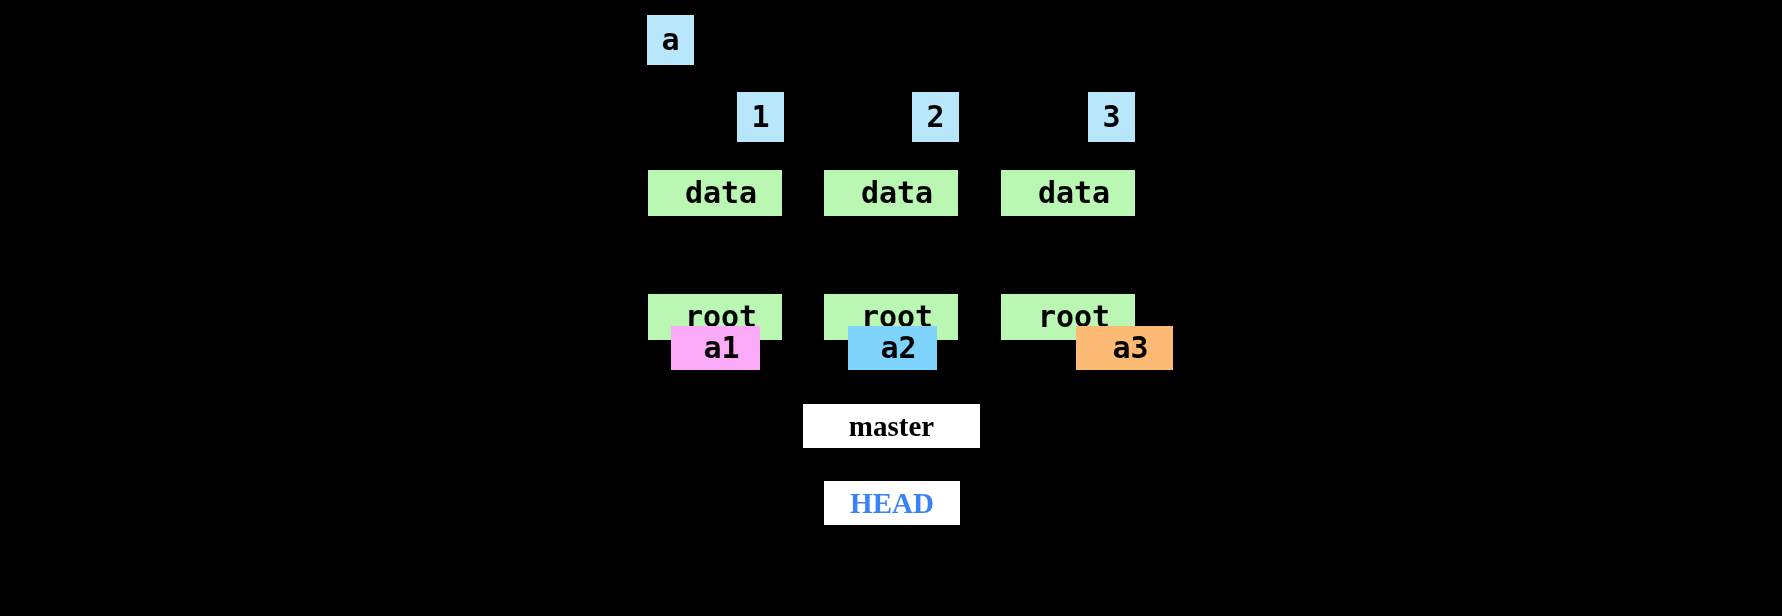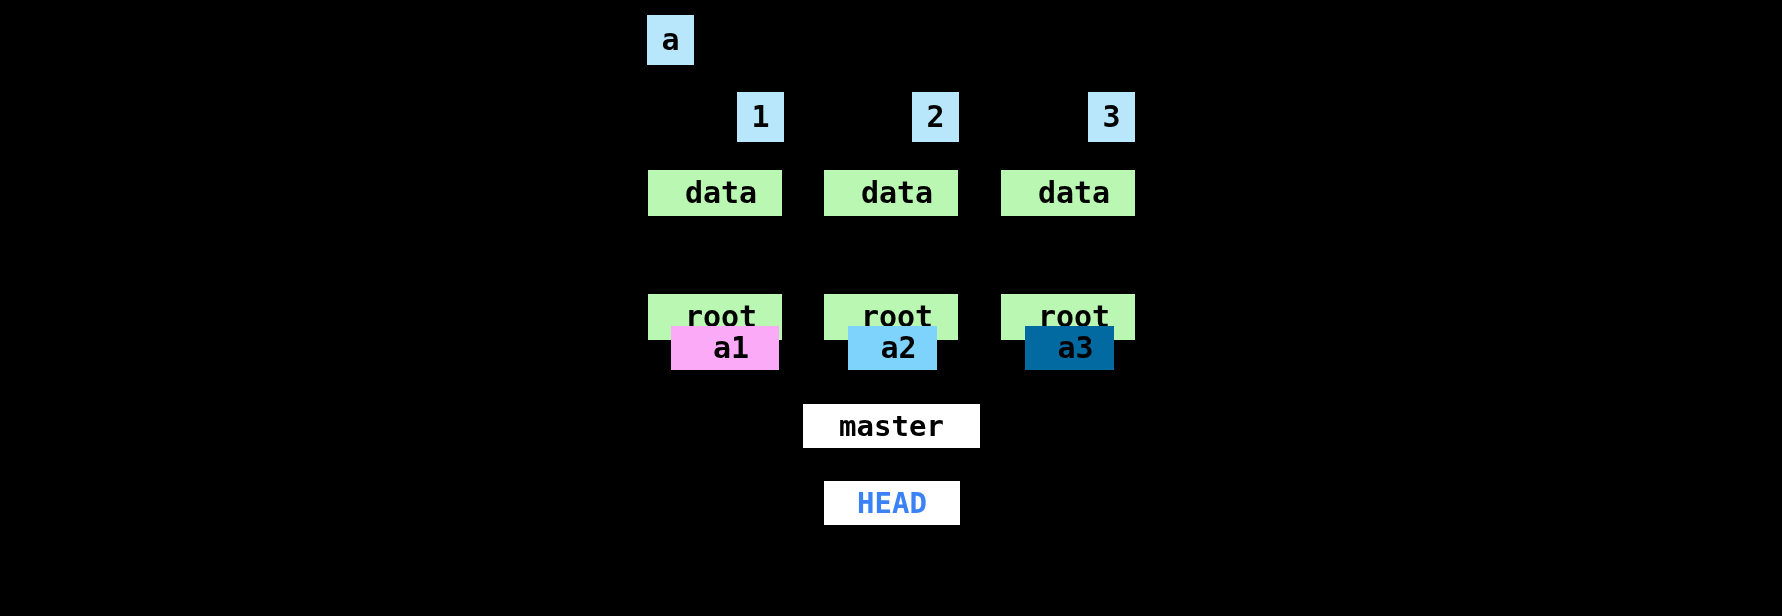--- a/index.html
+++ b/index.html
@@ -22,21 +22,21 @@
     justify-content: center;
     color: #000000;
     font-weight: bold;
     line-height: 1;
     white-space: nowrap;
     box-sizing: border-box;
   }
   .node.blue   { background: #b8e7fb; }
   .node.green  { background: #baf7b2; }
   .node.pink   { background: #fbaaf7; }
-  .node.white  { background: #ffffff; }
+  .node.white  { background: #ffffff; font-family: Liberation Serif, serif; }
 
   .node.sq     { font-size: 30px; }
   .node.wide   { font-size: 30px; padding-left: 12px; }
   .node.ref    { font-size: 29px; }
 </style>
 </head>
 <body>
 
 <div id="canvas" style="background: rgb(0, 0, 0);">
     <div style="position: absolute; left: 0px; top: 0px; width: 100%; height: 100%;">
@@ -51,23 +51,23 @@
       <div class="node green wide" style="left: 648px; top: 170px; width: 134px; height: 46px; background: rgb(186, 247, 178); color: rgb(0, 0, 0);">data</div>
       <div class="node green wide" style="left: 824px; top: 170px; width: 134px; height: 46px; background: rgb(186, 247, 178); color: rgb(0, 0, 0);">data</div>
       <div class="node green wide" style="left: 1001px; top: 170px; width: 134px; height: 46px; background: rgb(186, 247, 178); color: rgb(0, 0, 0);">data</div>
     </div>
     <div style="position: absolute; left: 0px; top: 0px; width: 100%; height: 100%; margin-top: 36px;">
       <div class="node green wide" style="left: 648px; top: 258px; width: 134px; height: 46px; background: rgb(186, 247, 178); color: rgb(0, 0, 0);">root</div>
       <div class="node green wide" style="left: 824px; top: 258px; width: 134px; height: 46px; background: rgb(186, 247, 178); color: rgb(0, 0, 0);">root</div>
       <div class="node green wide" style="left: 1001px; top: 258px; width: 134px; height: 46px; background: rgb(186, 247, 178); color: rgb(0, 0, 0);">root</div>
     </div>
     <div style="position: absolute; left: 0px; top: 0px; width: 100%; height: 100%;">
-      <div class="node pink wide" style="left: 671px; top: 326px; width: 108px; height: 44px; background: rgb(251, 170, 247); color: rgb(0, 0, 0);">a1</div>
+      <div class="node pink wide" style="left: 671px; top: 326px; width: 89px; height: 44px; background: rgb(251, 170, 247); color: rgb(0, 0, 0);">a1</div>
       <div class="node pink wide" style="left: 848px; top: 326px; width: 89px; height: 44px; background: #7dd3fc; color: rgb(0, 0, 0);">a2</div>
-      <div class="node pink wide" style="left: 1025px; top: 326px; width: 89px; height: 44px; background: #0369a1; color: rgb(0, 0, 0);">a3</div>
+      <div class="node pink wide" style="left: 1076px; top: 326px; width: 97px; height: 44px; background: #fdba74; color: rgb(0, 0, 0);">a3</div>
     </div>
     <div style="position: absolute; left: 0px; top: 0px; width: 100%; height: 100%;">
       <div class="node white ref" style="left: 803px; top: 404px; width: 177px; height: 44px; background: rgb(255, 255, 255); color: rgb(0, 0, 0);">master</div>
     </div>
     <div style="position: absolute; left: 0px; top: 0px; width: 100%; height: 100%;">
       <div class="node white ref" style="left: 824px; top: 481px; width: 136px; height: 44px; background: rgb(255, 255, 255); color: #3b82f6;">HEAD</div>
     </div>
   </div>
 
 </body></html>

